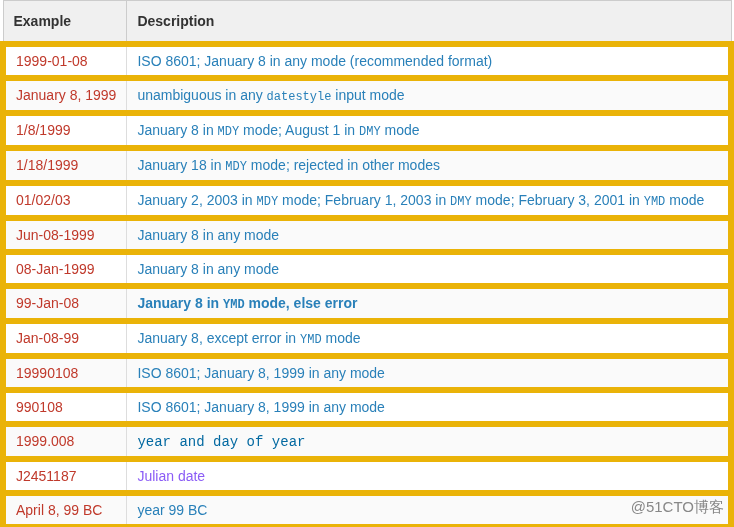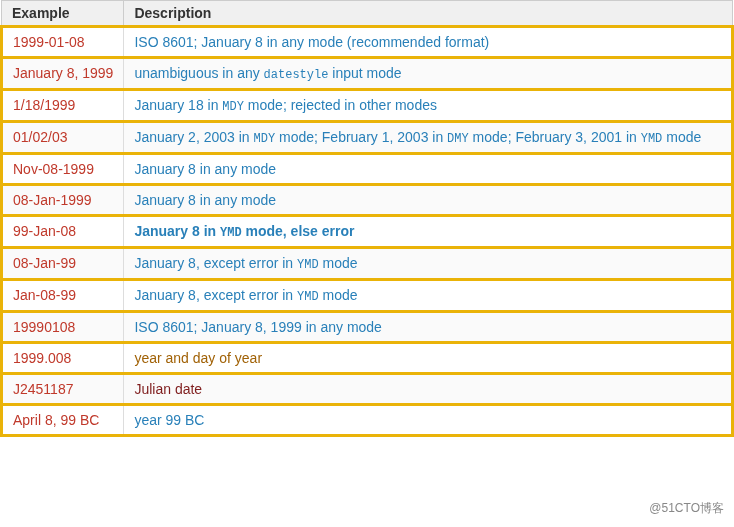--- a/index.html
+++ b/index.html
@@ -9,27 +9,27 @@
       background: #fff;
       color: #333;
     }
     table {
       width: 734px;
       border-collapse: collapse;
     }
     thead th {
       background: #f0f0f0;
       border: 1px solid #ccc;
-      padding: 4px 10px;
+      padding: 12px 10px;
       text-align: left;
       font-weight: bold;
       color: #333;
     }
     tbody tr {
-      border: 3px solid #eab308;
+      border: 6px solid #eab308;
     }
     tbody tr:nth-child(even) {
       background: #fafafa;
     }
     tbody tr:nth-child(odd) {
       background: #fff;
     }
     tbody td {
       border: 1px solid #ddd;
       padding: 6px 10px;
@@ -48,21 +48,21 @@
       font-size: 12px;
       color: #333;
       background: none;
       border: none;
     }
     .watermark {
       position: fixed;
       bottom: 10px;
       right: 10px;
       color: #888;
-      font-size: 12px;
+      font-size: 15px;
     }
   </style>
 </head>
 <body>
 
 <table>
   <thead>
     <tr>
       <th>Example</th>
       <th>Description</th>
@@ -71,58 +71,62 @@
   <tbody id="table-body">
   <tr>
         <td class="example-col">1999-01-08</td>
         <td class="desc-col"><span style="color: rgb(41, 128, 185);">ISO 8601; January 8 in any mode (recommended format)</span></td>
       </tr>
       <tr>
         <td class="example-col">January 8, 1999</td>
         <td class="desc-col"><span style="color: rgb(41, 128, 185);">unambiguous in any <code style="font-family: &quot;Courier New&quot;, Courier, monospace; font-size: 12px; color: rgb(41, 128, 185);">datestyle</code> input mode</span></td>
       </tr>
       <tr>
+        <td class="example-col">1/8/1999</td>
+        <td class="desc-col"><span style="color: rgb(41, 128, 185);">January 8 in <code style="font-family: &quot;Courier New&quot;, Courier, monospace; font-size: 12px; color: rgb(41, 128, 185);">MDY</code> mode; August 1 in <code style="font-family: &quot;Courier New&quot;, Courier, monospace; font-size: 12px; color: rgb(41, 128, 185);">DMY</code> mode</span></td>
+      </tr>
+      <tr>
         <td class="example-col">1/18/1999</td>
         <td class="desc-col"><span style="color: rgb(41, 128, 185);">January 18 in <code style="font-family: &quot;Courier New&quot;, Courier, monospace; font-size: 12px; color: rgb(41, 128, 185);">MDY</code> mode; rejected in other modes</span></td>
       </tr>
       <tr>
         <td class="example-col">01/02/03</td>
         <td class="desc-col"><span style="color: rgb(41, 128, 185);">January 2, 2003 in <code style="font-family: &quot;Courier New&quot;, Courier, monospace; font-size: 12px; color: rgb(41, 128, 185);">MDY</code> mode; February 1, 2003 in <code style="font-family: &quot;Courier New&quot;, Courier, monospace; font-size: 12px; color: rgb(41, 128, 185);">DMY</code> mode; February 3, 2001 in <code style="font-family: &quot;Courier New&quot;, Courier, monospace; font-size: 12px; color: rgb(41, 128, 185);">YMD</code> mode</span></td>
       </tr>
       <tr>
-        <td class="example-col">Nov-08-1999</td>
+        <td class="example-col">Jun-08-1999</td>
         <td class="desc-col"><span style="color: rgb(41, 128, 185);">January 8 in any mode</span></td>
       </tr>
       <tr>
         <td class="example-col">08-Jan-1999</td>
         <td class="desc-col"><span style="color: rgb(41, 128, 185);">January 8 in any mode</span></td>
       </tr>
       <tr>
         <td class="example-col">99-Jan-08</td>
         <td class="desc-col"><span style="color: rgb(41, 128, 185); font-weight: bold;">January 8 in <code style="font-family: &quot;Courier New&quot;, Courier, monospace; font-size: 12px; color: rgb(41, 128, 185);">YMD</code> mode, else error</span></td>
       </tr>
       <tr>
-        <td class="example-col">08-Jan-99</td>
-        <td class="desc-col"><span style="color: rgb(41, 128, 185);">January 8, except error in <code style="font-family: &quot;Courier New&quot;, Courier, monospace; font-size: 12px; color: rgb(41, 128, 185);">YMD</code> mode</span></td>
-      </tr>
-      <tr>
         <td class="example-col">Jan-08-99</td>
         <td class="desc-col"><span style="color: rgb(41, 128, 185);">January 8, except error in <code style="font-family: &quot;Courier New&quot;, Courier, monospace; font-size: 12px; color: rgb(41, 128, 185);">YMD</code> mode</span></td>
       </tr>
       <tr>
         <td class="example-col">19990108</td>
         <td class="desc-col"><span style="color: rgb(41, 128, 185);">ISO 8601; January 8, 1999 in any mode</span></td>
       </tr>
       <tr>
+        <td class="example-col">990108</td>
+        <td class="desc-col"><span style="color: rgb(41, 128, 185);">ISO 8601; January 8, 1999 in any mode</span></td>
+      </tr>
+      <tr>
         <td class="example-col">1999.008</td>
-        <td class="desc-col"><span style="color: #a16207;">year and day of year</span></td>
+        <td class="desc-col"><span style="color: #0369a1; font-family: Liberation Mono, monospace;">year and day of year</span></td>
       </tr>
       <tr>
         <td class="example-col">J2451187</td>
-        <td class="desc-col"><span style="color: #7f1d1d;">Julian date</span></td>
+        <td class="desc-col"><span style="color: #8b5cf6;">Julian date</span></td>
       </tr>
       <tr>
         <td class="example-col">April 8, 99 BC</td>
         <td class="desc-col"><span style="color: rgb(41, 128, 185); text-align: center;">year 99 BC</span></td>
       </tr>
     </tbody>
 </table>
 
 <div class="watermark">@51CTO博客</div>
 

